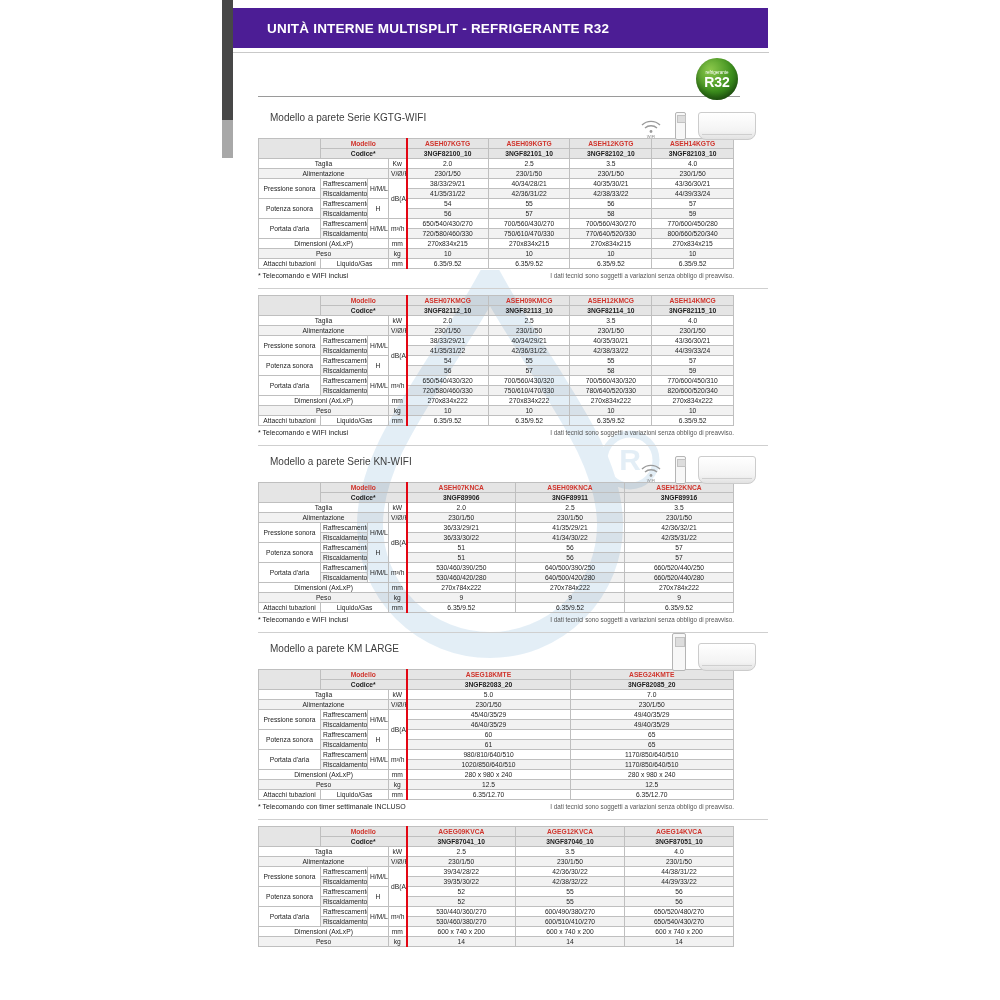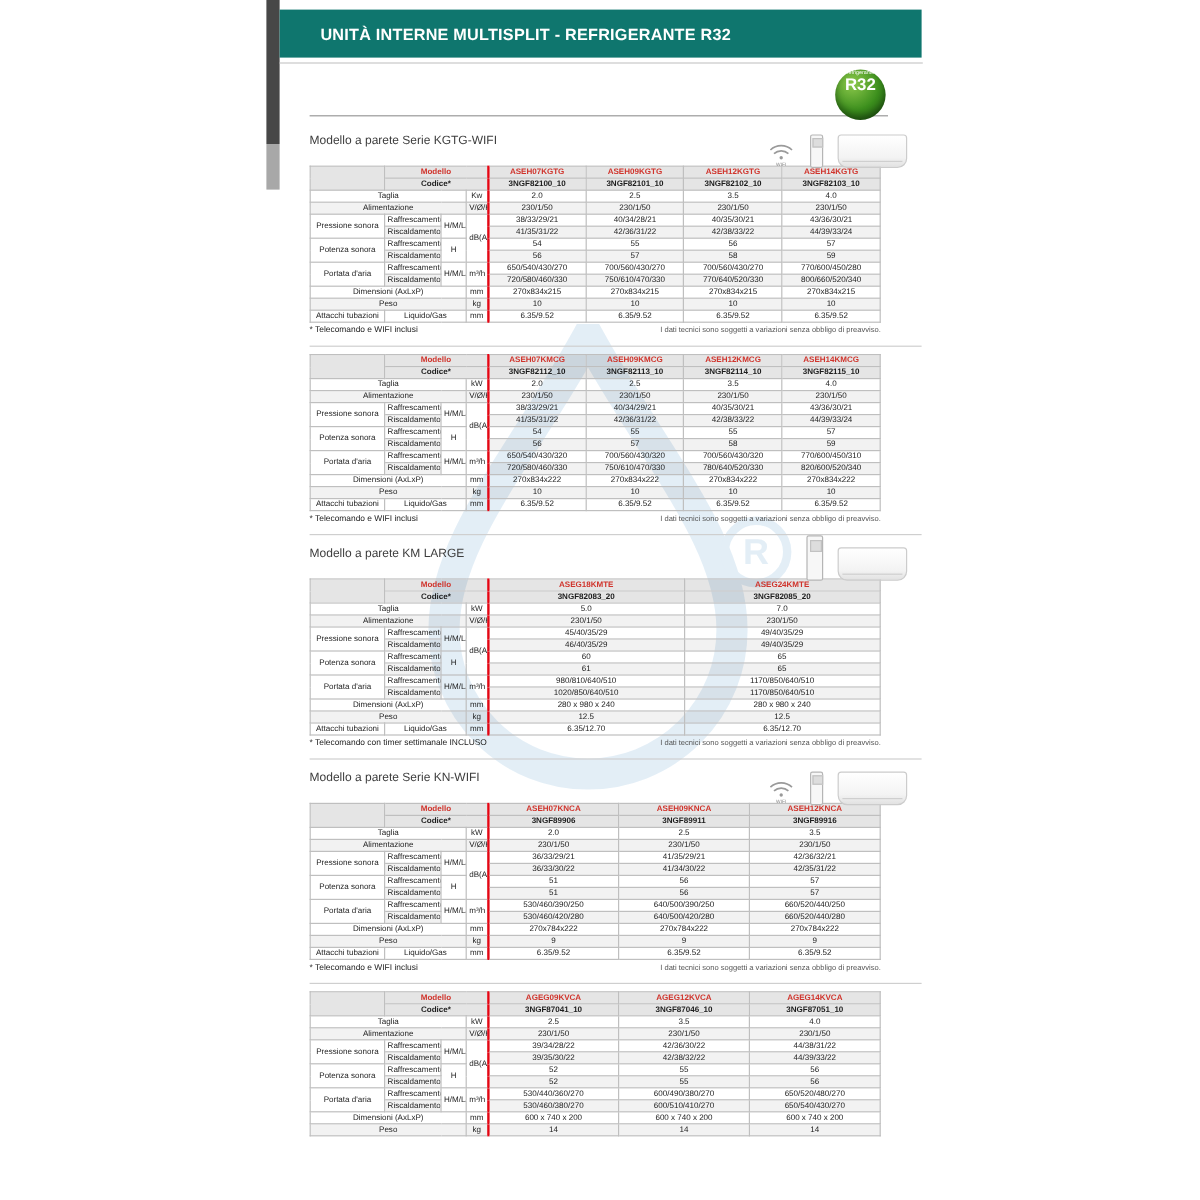--- a/index.html
+++ b/index.html
@@ -4,42 +4,42 @@
 <style>
   html,body{margin:0;padding:0;background:#fff;font-family:"Liberation Sans",sans-serif;}
   .page{position:relative;width:1000px;height:1000px;background:#fff;overflow:hidden;}
 
   
   .edge-bar{position:absolute;left:222px;top:0;width:11px;height:120px;background:#474747;}
   .edge-bar-light{position:absolute;left:222px;top:120px;width:11px;height:38px;background:#a8a8a8;}
   .page-top-line{position:absolute;left:233px;top:52px;width:536px;height:1px;background:#c9c9c9;}
 
   
-  .banner{position:absolute;left:233px;top:8px;width:535px;height:40px;background:#0f766e;display:flex;align-items:center;}
+  .banner{position:absolute;left:233px;top:8px;width:535px;height:40px;background:#4c1d95;display:flex;align-items:center;}
   .banner span{color:#fff;font-weight:bold;font-size:13.5px;padding-left:34px;letter-spacing:.2px;}
 
   
   .content{position:absolute;left:258px;top:62px;width:510px;z-index:1;}
   .heading-wrap{position:relative;width:510px;height:40px;}
   .heading{font-size:13px;font-weight:bold;font-style:italic;color:#111;padding-top:14px;}
   .heading-rule{position:absolute;left:0;top:34px;width:482px;height:1px;background:#9a9a9a;}
   .r32-badge{position:absolute;left:438px;top:-4px;width:42px;height:42px;border-radius:50%;
     background:radial-gradient(circle at 34% 28%,#8cc84b,#3c8f1d 55%,#1d5a10 95%);
-    display:flex;flex-direction:column;align-items:center;justify-content:flex-start;color:#fff;
+    display:flex;flex-direction:column;align-items:center;justify-content:center;color:#fff;
     box-shadow:inset 0 -4px 6px rgba(0,0,0,.35);}
   .r32-badge .small{font-size:4.5px;line-height:5px;}
   .r32-badge .big{font-size:14px;font-weight:bold;line-height:14px;}
 
   
   .watermark{position:absolute;left:300px;top:270px;z-index:0;opacity:.55;}
 
   
   .section{position:relative;margin-top:6px;}
   .sec-head{position:relative;height:30px;}
-  .sec-title{position:absolute;left:0;top:4px;font-size:10px;color:#3d3d3d;}
+  .sec-title{position:absolute;left:12px;top:4px;font-size:10px;color:#3d3d3d;}
   .sec-icons{position:absolute;right:12px;bottom:-2px;display:flex;align-items:flex-end;gap:12px;}
 
   
   .remote{background:#f7f7f7;border:1px solid #b5b5b5;border-radius:2px;position:relative;}
   .remote.small{width:9px;height:26px;}
   .remote.tall{width:12px;height:36px;}
   .remote .scr{position:absolute;left:15%;top:8%;width:70%;height:22%;background:#ddd;border:1px solid #c2c2c2;}
   .ac-wall{width:56px;height:26px;background:linear-gradient(#ffffff,#f3f3f3 70%,#e2e2e2);
     border:1px solid #ccc;border-radius:3px 3px 8px 8px;position:relative;}
   .ac-wall:after{content:"";position:absolute;left:6%;bottom:4px;width:88%;height:1px;background:#cfcfcf;}
@@ -361,128 +361,20 @@
             </tbody>
           </table>
           <div class="foot">
             <span class="left">* Telecomando e WIFI inclusi</span>
             <span class="right">I dati tecnici sono soggetti a variazioni senza obbligo di preavviso.</span>
           </div>
           <div class="divider"></div>
         </div>
         <div class="section">
           <div class="sec-head">
-            <div class="sec-title">Modello a parete KM LARGE</div>
-            <div class="sec-icons">
-              <div class="remote tall">
-                <div class="scr"></div>
-              </div>
-              <div class="ac-wall"></div>
-            </div>
-          </div>
-          <table class="spec">
-            <colgroup>
-              <col style="width: 62px;">
-              <col style="width: 47px;">
-              <col style="width: 21px;">
-              <col style="width: 18px;">
-              <col>
-              <col>
-            </colgroup>
-            <tbody>
-              <tr class="hdr">
-                <td rowspan="2"></td>
-                <td class="red-lbl" colspan="3">Modello</td>
-                <td class="model vline">ASEG18KMTE</td>
-                <td class="model">ASEG24KMTE</td>
-              </tr>
-              <tr class="hdr">
-                <td class="blk-lbl" colspan="3">Codice*</td>
-                <td class="code vline">3NGF82083_20</td>
-                <td class="code">3NGF82085_20</td>
-              </tr>
-              <tr>
-                <td class="lbl" colspan="3">Taglia</td>
-                <td>kW</td>
-                <td class="vline">5.0</td>
-                <td>7.0</td>
-              </tr>
-              <tr class="alt">
-                <td class="lbl" colspan="3">Alimentazione</td>
-                <td>V/Ø/Hz</td>
-                <td class="vline">230/1/50</td>
-                <td>230/1/50</td>
-              </tr>
-              <tr>
-                <td class="lbl" rowspan="2">Pressione sonora</td>
-                <td class="lbl">Raffrescamento</td>
-                <td rowspan="2">H/M/L/Q</td>
-                <td rowspan="4">dB(A)</td>
-                <td class="vline">45/40/35/29</td>
-                <td>49/40/35/29</td>
-              </tr>
-              <tr class="alt">
-                <td class="lbl">Riscaldamento</td>
-                <td class="vline">46/40/35/29</td>
-                <td>49/40/35/29</td>
-              </tr>
-              <tr>
-                <td class="lbl" rowspan="2">Potenza sonora</td>
-                <td class="lbl">Raffrescamento</td>
-                <td rowspan="2">H</td>
-                <td class="vline">60</td>
-                <td>65</td>
-              </tr>
-              <tr class="alt">
-                <td class="lbl">Riscaldamento</td>
-                <td class="vline">61</td>
-                <td>65</td>
-              </tr>
-              <tr>
-                <td class="lbl" rowspan="2">Portata d'aria</td>
-                <td class="lbl">Raffrescamento</td>
-                <td rowspan="2">H/M/L/Q</td>
-                <td rowspan="2">m³/h</td>
-                <td class="vline">980/810/640/510</td>
-                <td>1170/850/640/510</td>
-              </tr>
-              <tr class="alt">
-                <td class="lbl">Riscaldamento</td>
-                <td class="vline">1020/850/640/510</td>
-                <td>1170/850/640/510</td>
-              </tr>
-              <tr>
-                <td class="lbl" colspan="3">Dimensioni (AxLxP)</td>
-                <td>mm</td>
-                <td class="vline">280 x 980 x 240</td>
-                <td>280 x 980 x 240</td>
-              </tr>
-              <tr class="alt">
-                <td class="lbl" colspan="3">Peso</td>
-                <td>kg</td>
-                <td class="vline">12.5</td>
-                <td>12.5</td>
-              </tr>
-              <tr>
-                <td class="lbl">Attacchi tubazioni</td>
-                <td class="lbl" colspan="2">Liquido/Gas</td>
-                <td>mm</td>
-                <td class="vline">6.35/12.70</td>
-                <td>6.35/12.70</td>
-              </tr>
-            </tbody>
-          </table>
-          <div class="foot">
-            <span class="left">* Telecomando con timer settimanale INCLUSO</span>
-            <span class="right">I dati tecnici sono soggetti a variazioni senza obbligo di preavviso.</span>
-          </div>
-          <div class="divider"></div>
-        </div>
-        <div class="section">
-          <div class="sec-head">
             <div class="sec-title">Modello a parete Serie KN-WIFI</div>
             <div class="sec-icons">
               <svg width="24" height="24" viewBox="0 0 24 24">
                 <path d="M3 9 a13 13 0 0 1 18 0" fill="none" stroke="#9a9a9a" stroke-width="1.4"></path>
                 <path d="M6 12 a9 9 0 0 1 12 0" fill="none" stroke="#9a9a9a" stroke-width="1.4"></path>
                 <circle cx="12" cy="15.5" r="1.4" fill="#9a9a9a"></circle>
                 <text x="12" y="22" text-anchor="middle" font-size="4" fill="#8a8a8a">WIFI</text>
               </svg>
               <div class="remote small">
                 <div class="scr"></div>
@@ -596,28 +488,136 @@
               </tr>
             </tbody>
           </table>
           <div class="foot">
             <span class="left">* Telecomando e WIFI inclusi</span>
             <span class="right">I dati tecnici sono soggetti a variazioni senza obbligo di preavviso.</span>
           </div>
           <div class="divider"></div>
         </div>
         <div class="section">
+          <div class="sec-head">
+            <div class="sec-title">Modello a parete KM LARGE</div>
+            <div class="sec-icons">
+              <div class="remote tall">
+                <div class="scr"></div>
+              </div>
+              <div class="ac-wall"></div>
+            </div>
+          </div>
           <table class="spec">
             <colgroup>
               <col style="width: 62px;">
               <col style="width: 47px;">
               <col style="width: 21px;">
               <col style="width: 18px;">
               <col>
               <col>
+            </colgroup>
+            <tbody>
+              <tr class="hdr">
+                <td rowspan="2"></td>
+                <td class="red-lbl" colspan="3">Modello</td>
+                <td class="model vline">ASEG18KMTE</td>
+                <td class="model">ASEG24KMTE</td>
+              </tr>
+              <tr class="hdr">
+                <td class="blk-lbl" colspan="3">Codice*</td>
+                <td class="code vline">3NGF82083_20</td>
+                <td class="code">3NGF82085_20</td>
+              </tr>
+              <tr>
+                <td class="lbl" colspan="3">Taglia</td>
+                <td>kW</td>
+                <td class="vline">5.0</td>
+                <td>7.0</td>
+              </tr>
+              <tr class="alt">
+                <td class="lbl" colspan="3">Alimentazione</td>
+                <td>V/Ø/Hz</td>
+                <td class="vline">230/1/50</td>
+                <td>230/1/50</td>
+              </tr>
+              <tr>
+                <td class="lbl" rowspan="2">Pressione sonora</td>
+                <td class="lbl">Raffrescamento</td>
+                <td rowspan="2">H/M/L/Q</td>
+                <td rowspan="4">dB(A)</td>
+                <td class="vline">45/40/35/29</td>
+                <td>49/40/35/29</td>
+              </tr>
+              <tr class="alt">
+                <td class="lbl">Riscaldamento</td>
+                <td class="vline">46/40/35/29</td>
+                <td>49/40/35/29</td>
+              </tr>
+              <tr>
+                <td class="lbl" rowspan="2">Potenza sonora</td>
+                <td class="lbl">Raffrescamento</td>
+                <td rowspan="2">H</td>
+                <td class="vline">60</td>
+                <td>65</td>
+              </tr>
+              <tr class="alt">
+                <td class="lbl">Riscaldamento</td>
+                <td class="vline">61</td>
+                <td>65</td>
+              </tr>
+              <tr>
+                <td class="lbl" rowspan="2">Portata d'aria</td>
+                <td class="lbl">Raffrescamento</td>
+                <td rowspan="2">H/M/L/Q</td>
+                <td rowspan="2">m³/h</td>
+                <td class="vline">980/810/640/510</td>
+                <td>1170/850/640/510</td>
+              </tr>
+              <tr class="alt">
+                <td class="lbl">Riscaldamento</td>
+                <td class="vline">1020/850/640/510</td>
+                <td>1170/850/640/510</td>
+              </tr>
+              <tr>
+                <td class="lbl" colspan="3">Dimensioni (AxLxP)</td>
+                <td>mm</td>
+                <td class="vline">280 x 980 x 240</td>
+                <td>280 x 980 x 240</td>
+              </tr>
+              <tr class="alt">
+                <td class="lbl" colspan="3">Peso</td>
+                <td>kg</td>
+                <td class="vline">12.5</td>
+                <td>12.5</td>
+              </tr>
+              <tr>
+                <td class="lbl">Attacchi tubazioni</td>
+                <td class="lbl" colspan="2">Liquido/Gas</td>
+                <td>mm</td>
+                <td class="vline">6.35/12.70</td>
+                <td>6.35/12.70</td>
+              </tr>
+            </tbody>
+          </table>
+          <div class="foot">
+            <span class="left">* Telecomando con timer settimanale INCLUSO</span>
+            <span class="right">I dati tecnici sono soggetti a variazioni senza obbligo di preavviso.</span>
+          </div>
+          <div class="divider"></div>
+        </div>
+        <div class="section">
+          <table class="spec">
+            <colgroup>
+              <col style="width: 62px;">
+              <col style="width: 47px;">
+              <col style="width: 21px;">
+              <col style="width: 18px;">
+              <col>
+              <col>
               <col>
             </colgroup>
             <tbody>
               <tr class="hdr">
                 <td rowspan="2"></td>
                 <td class="red-lbl" colspan="3">Modello</td>
                 <td class="model vline">AGEG09KVCA</td>
                 <td class="model">AGEG12KVCA</td>
                 <td class="model">AGEG14KVCA</td>
               </tr>

